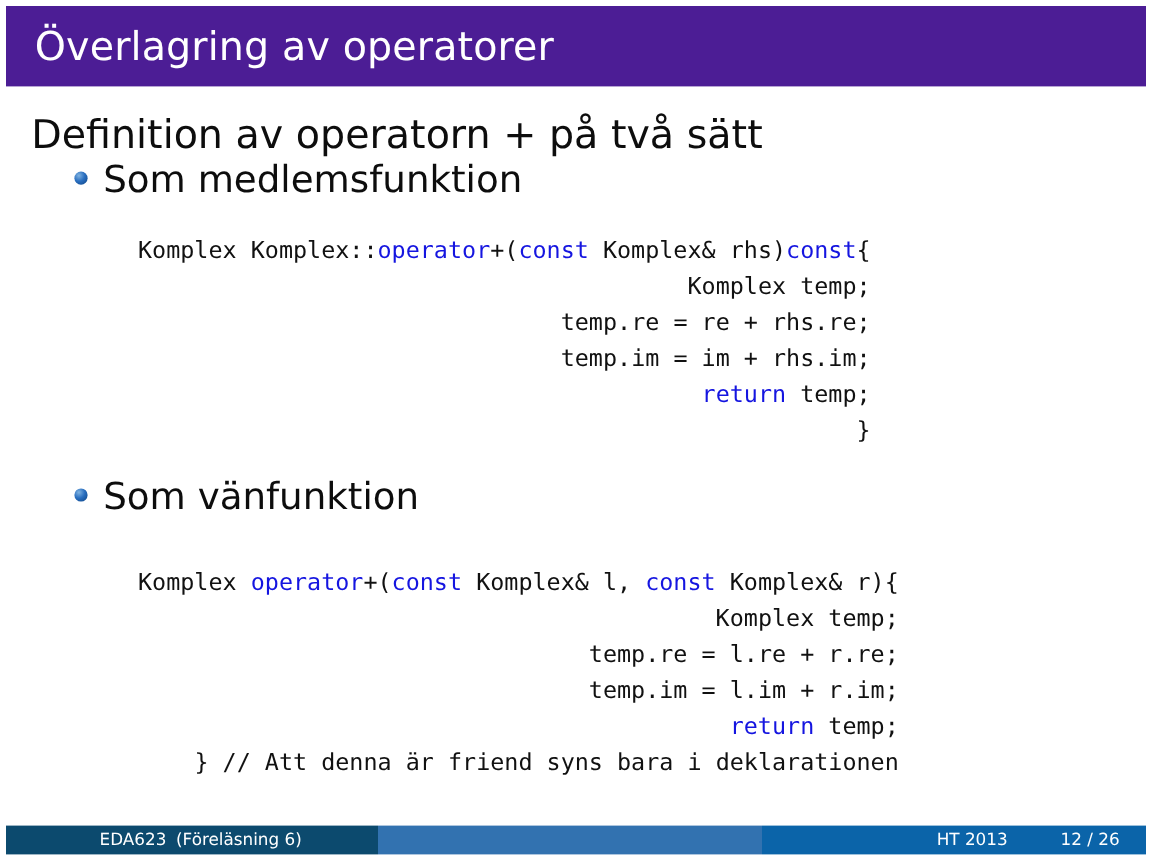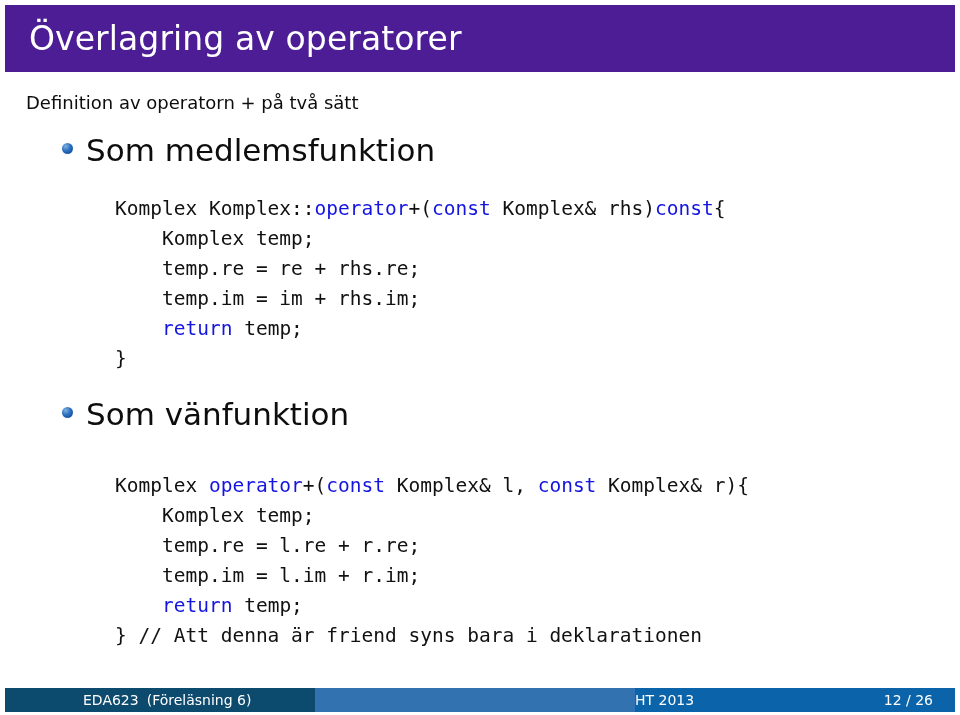--- a/index.html
+++ b/index.html
@@ -55,21 +55,21 @@
 
   .level1 {
     position: relative;
     margin: 0;
     padding: 0;
   }
   .heading-line {
     position: absolute;
     left: 26px;
     top: 20px;
-    font-size: 18px;
+    font-size: 33px;
     color: #0d0d0d;
     white-space: nowrap;
     font-family: "DejaVu Sans", sans-serif;
   }
 
   .bullet-row {
     position: absolute;
     white-space: nowrap;
   }
   .bullet-row .bullet-dot {
@@ -97,20 +97,21 @@
   
   .codeblock {
     position: absolute;
     left: 115px;
     font-family: "DejaVu Sans Mono", monospace;
     font-size: 19.5px;
     line-height: 30px;
     color: #111111;
     white-space: pre;
     letter-spacing: 0px;
+    text-align: right;
   }
   #code-1 { top: 122px; }
   #code-2 { top: 399px; }
 
   .codeblock .kw { color: #1515e0; }
   .codeblock .pl { color: #111111; }
 
   
   .footer {
     position: absolute;
@@ -134,21 +135,21 @@
     background: #0c4a6e;
     padding-left: 78px;
   }
   .footer .seg-mid {
     width: 320px;
     background: #3272b0;
   }
   .footer .seg-right {
     flex: 1;
     background: #0b64a9;
-    justify-content: space-between;
+    justify-content: flex-end;
     padding-right: 22px;
   }
   .footer .inst { white-space: nowrap; }
   .footer .course-sep { display: inline-block; width: 8px; }
   .footer .term { margin-right: 44px; white-space: nowrap; }
   .footer .pages { white-space: nowrap; }
 </style>
 </head>
 <body>
 

